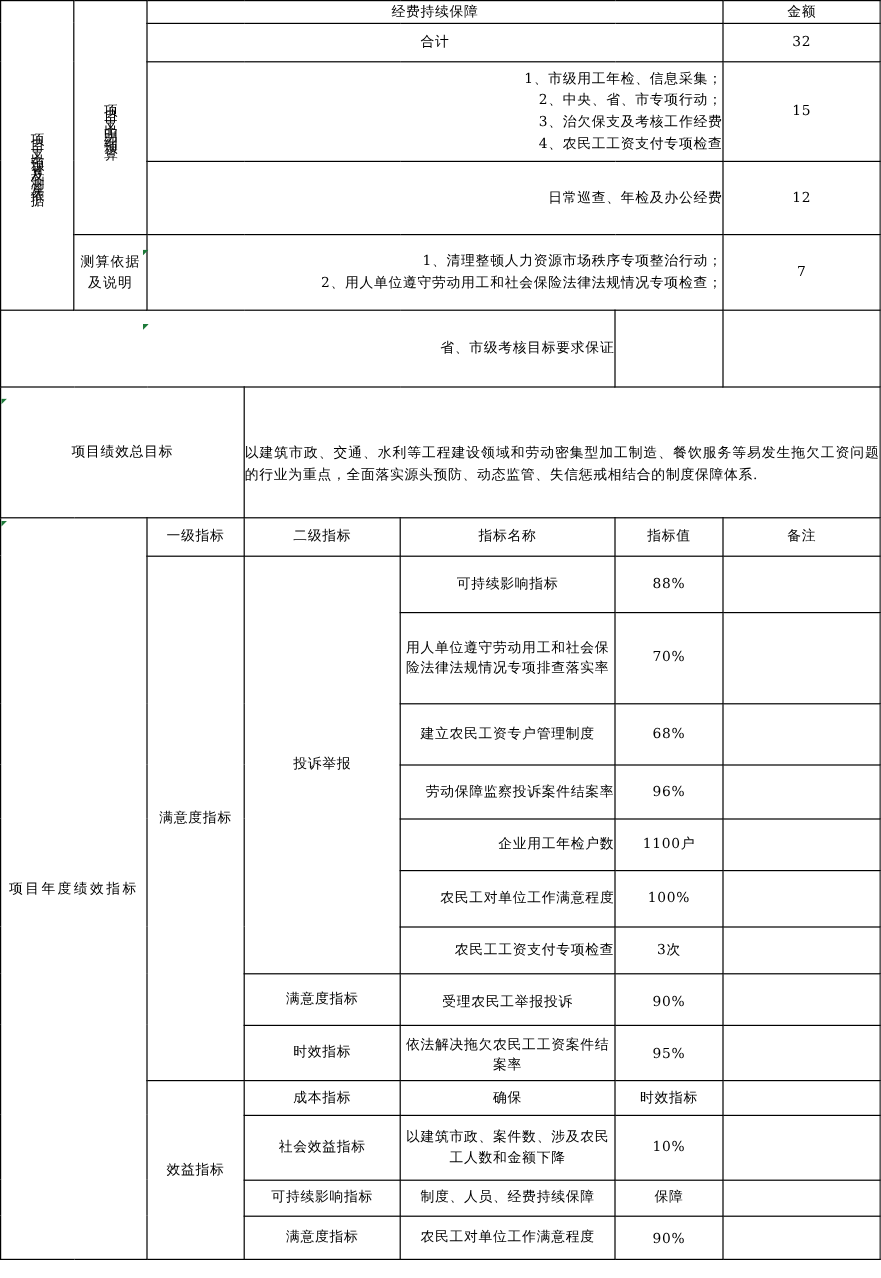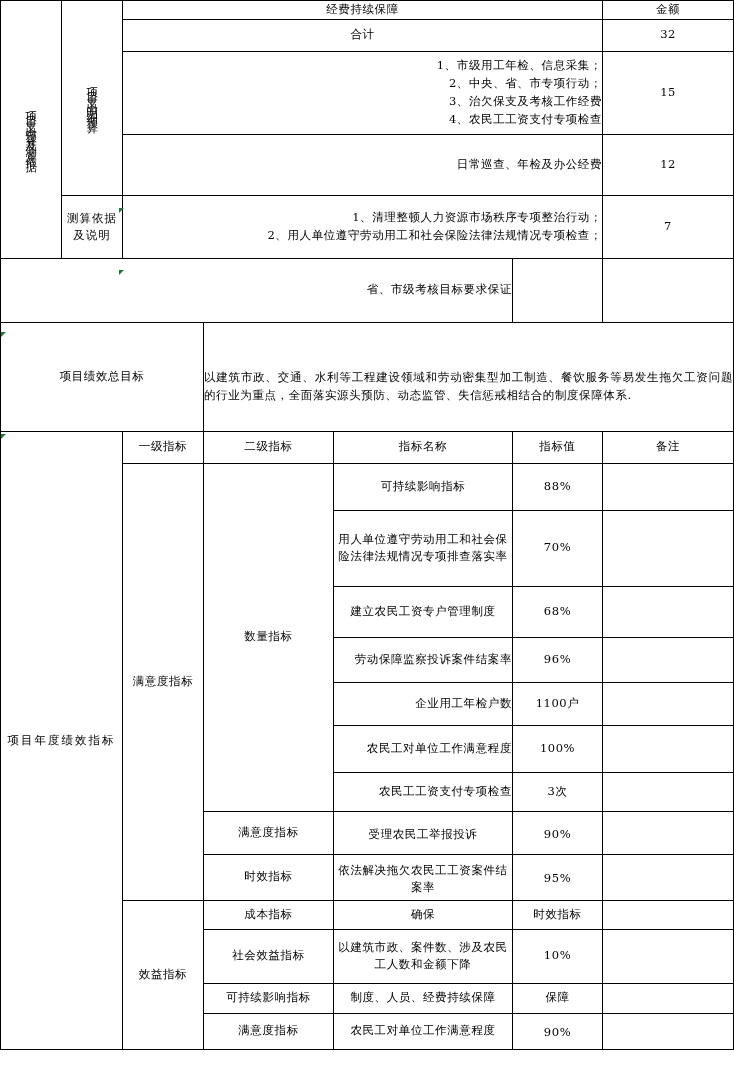--- a/index.html
+++ b/index.html
@@ -164,21 +164,21 @@
         </td>
         <td class="ctr hdr pad" style="height:31px">一级指标</td>
         <td class="ctr hdr pad">二级指标</td>
         <td class="ctr hdr pad">指标名称</td>
         <td class="ctr hdr pad">指标值</td>
         <td class="ctr hdr pad">备注</td>
       </tr>
 
       <tr>
         <td rowspan="9" class="ctr pad">满意度指标</td>
-        <td rowspan="7" class="ctr pad">数量指标</td>
+        <td rowspan="7" class="ctr pad">投诉举报</td>
         <td class="ctr pad" style="height:46px">可持续影响指标</td>
         <td class="ctr num pad">88%</td>
         <td></td>
       </tr>
       <tr>
         <td class="ctr pad" style="height:75px">用人单位遵守劳动用工和社会保险法律法规情况专项排查落实率</td>
         <td class="ctr num pad">70%</td>
         <td></td>
       </tr>
       <tr>

